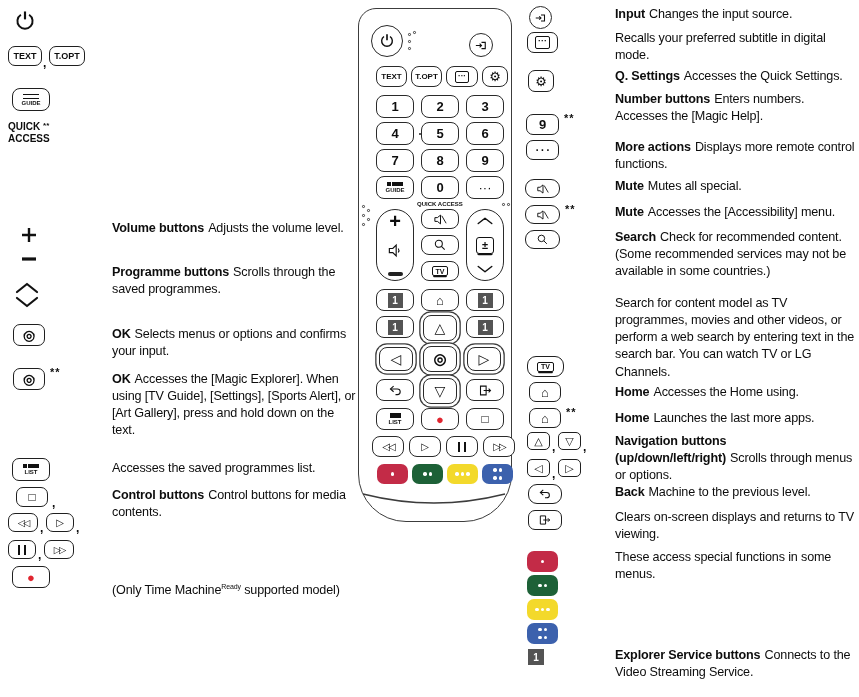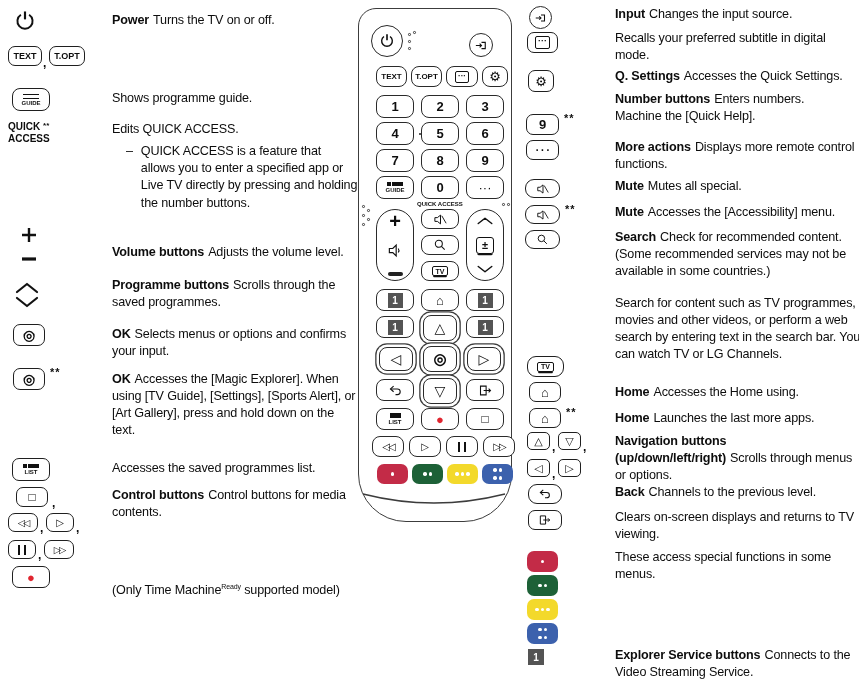--- a/index.html
+++ b/index.html
@@ -125,31 +125,22 @@
     </div>
   <span class="comma" style="left:38px;top:548px">,</span>
   <div class="ic" style="left:44px;top:540px;width:30px;height:19px;font-size:9.5px;letter-spacing:-2px;font-weight:400">
       <span>▷▷</span>
     </div>
 
   <div class="ic" style="left:12px;top:566px;width:38px;height:22px;font-size:13px">
       <span style="color: rgb(224, 37, 47);">●</span>
     </div>
 
-  <div class="t" style="left:112px;top:12px"><span class="b">Power</span><span>Turns the TV on or off.</span></div>
-  <div class="t" style="left:112px;top:90px"><span>Shows programme guide.</span></div>
-  <div class="t" style="left:112px;top:121px">
-    <span>Edits QUICK ACCESS.</span>
-    <div class="bullet">
-        <span class="dash">–</span>
-        <span>QUICK ACCESS is a feature that allows you to enter a specified app or Live TV directly by pressing and holding the number buttons.</span>
-      </div>
-  </div>
-  <div class="t" style="left:112px;top:244px"><span class="b">Volume buttons</span><span>Adjusts the volume level.</span></div>
-  <div class="t" style="left:112px;top:277px"><span class="b">Programme buttons</span><span>Scrolls through the saved programmes.</span></div>
+  <div class="t" style="left:112px;top:220px"><span class="b">Volume buttons</span><span>Adjusts the volume level.</span></div>
+  <div class="t" style="left:112px;top:264px"><span class="b">Programme buttons</span><span>Scrolls through the saved programmes.</span></div>
   <div class="t" style="left:112px;top:326px"><span class="b">OK</span><span>Selects menus or options and confirms your input.</span></div>
   <div class="t" style="left:112px;top:371px"><span class="b">OK</span><span>Accesses the [Magic Explorer]. When using [TV Guide], [Settings], [Sports Alert], or [Art Gallery], press and hold down on the text.</span></div>
   <div class="t" style="left:112px;top:487px"><span class="b">Control buttons</span><span>Control buttons for media contents.</span></div>
   <div class="t" style="left:112px;top:460px"><span>Accesses the saved programmes list.</span></div>
   <div class="t" style="left:112px;top:565px">
     <br>
     <span>(Only Time Machine</span><sup class="rdy">Ready</sup><span> supported model)</span>
   </div>
 
   <div id="remote">
@@ -462,27 +453,27 @@
       <span class="cdot"></span>
       <span class="cdot"></span>
       <span class="cdot"></span>
     </div>
 
   <span class="sq1" style="position: absolute; left: 528px; top: 649px; width: 16px; height: 16px; background-color: rgb(84, 84, 84);">1</span>
 
   <div class="t" style="left:615px;top:6px"><span class="b">Input</span><span>Changes the input source.</span></div>
   <div class="t" style="left:615px;top:30px"><span>Recalls your preferred subtitle in digital mode.</span></div>
   <div class="t" style="left:615px;top:68px"><span class="b">Q. Settings</span><span>Accesses the Quick Settings.</span></div>
-  <div class="t" style="left:615px;top:91px"><span class="b">Number buttons</span><span>Enters numbers.</span><br><span>Machine the [Quick Help].</span></div>
+  <div class="t" style="left:615px;top:91px"><span class="b">Number buttons</span><span>Enters numbers.</span><br><span>Accesses the [Magic Help].</span></div>
   <div class="t" style="left:615px;top:139px"><span class="b">More actions</span><span>Displays more remote control functions.</span></div>
   <div class="t" style="left:615px;top:178px"><span class="b">Mute</span><span>Mutes all special.</span></div>
   <div class="t" style="left:615px;top:204px"><span class="b">Mute</span><span>Accesses the [Accessibility] menu.</span></div>
   <div class="t" style="left:615px;top:229px"><span class="b">Search</span><span>Check for recommended content. (Some recommended services may not be available in some countries.)</span></div>
-  <div class="t" style="left:615px;top:295px"><span>Search for content such as TV programmes, movies and other videos, or perform a web search by entering text in the search bar. You can watch TV or LG Channels.</span></div>
+  <div class="t" style="left:615px;top:295px"><span>Search for content model as TV programmes, movies and other videos, or perform a web search by entering text in the search bar. You can watch TV or LG Channels.</span></div>
   <div class="t" style="left:615px;top:384px"><span class="b">Home</span><span>Accesses the Home using.</span></div>
   <div class="t" style="left:615px;top:410px"><span class="b">Home</span><span>Launches the last more apps.</span></div>
   <div class="t" style="left:615px;top:433px"><span class="b">Navigation buttons (up/down/left/right)</span><span>Scrolls through menus or options.</span></div>
-  <div class="t" style="left:615px;top:484px"><span class="b">Back</span><span>Channels to the previous level.</span></div>
+  <div class="t" style="left:615px;top:484px"><span class="b">Back</span><span>Machine to the previous level.</span></div>
   <div class="t" style="left:615px;top:509px"><span>Clears on-screen displays and returns to TV viewing.</span></div>
   <div class="t" style="left:615px;top:549px"><span>These access special functions in some menus.</span></div>
   <div class="t" style="left:615px;top:647px"><span class="b">Explorer Service buttons</span><span>Connects to the Video Streaming Service.</span></div>
 
 </div>
 
 </body></html>

